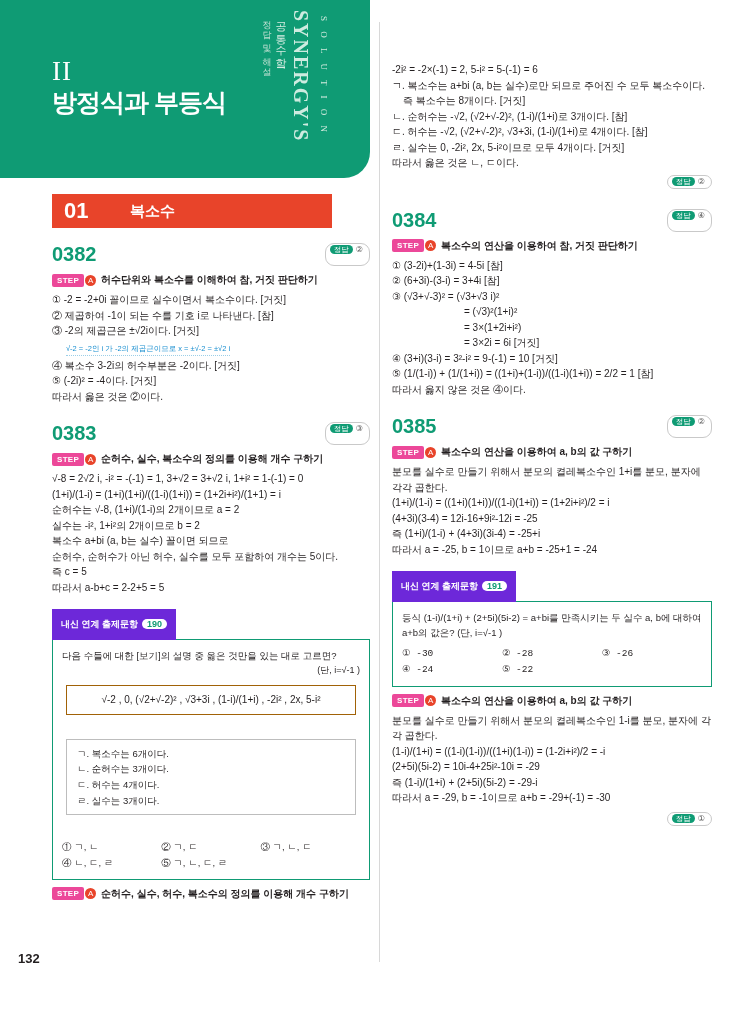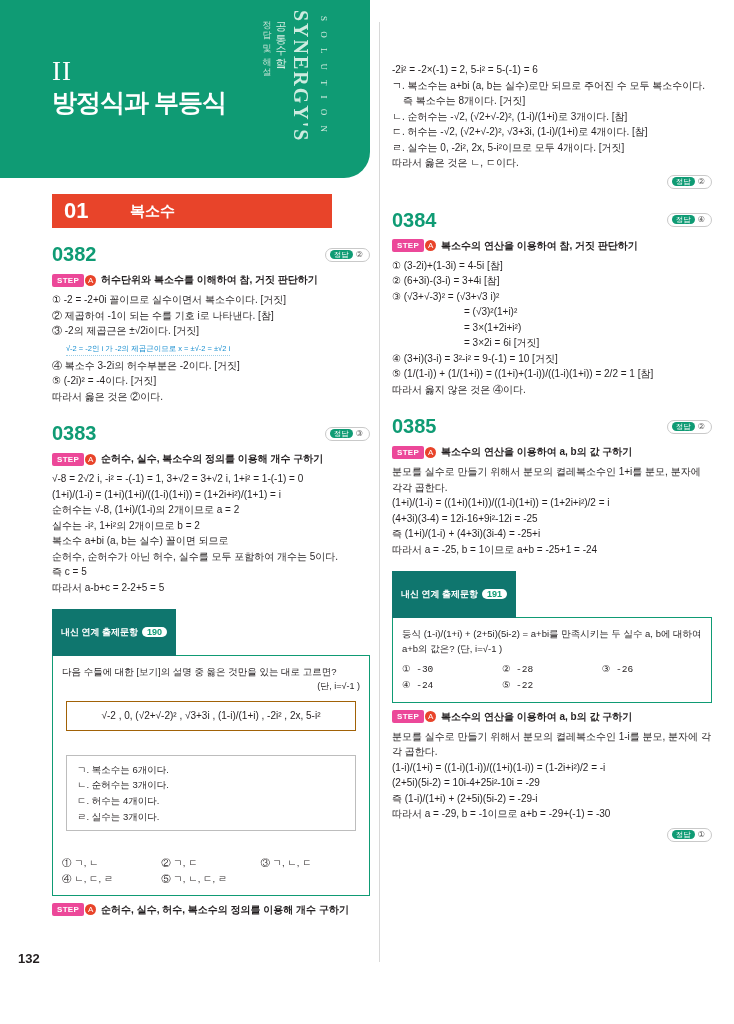--- a/index.html
+++ b/index.html
@@ -77,21 +77,21 @@
   .qnum {
     font-family:"Liberation Sans", sans-serif;
     font-size:20px; font-weight:bold; color:#0f9b74;
     letter-spacing:0px;
   }
   .ansbox {
     display:inline-block; border:1px solid #c9c9c9; border-radius:9px;
     font-size:8px; color:#555; padding:1px 6px 1px 4px; vertical-align:middle;
   }
   .ansbox b { background:#0f9b74; color:#fff; border-radius:8px; padding:0 4px; font-weight:normal; margin-right:3px; font-size:7.5px;}
-  .qrow { display:flex; align-items:center; justify-content:space-between; }
+  .qrow { display:flex; justify-content:space-between; }
 
   .step {
     display:flex; align-items:center; gap:5px; margin:7px 0 5px 0;
   }
   .step .tag {
     background:#ec4899; color:#fff; font-size:8px; font-weight:bold;
     padding:2px 5px; border-radius:2px; letter-spacing:.3px;
   }
   .step .circ {
     display:inline-block; width:11px; height:11px; border-radius:50%;
@@ -104,22 +104,22 @@
   .body .ln { white-space:nowrap; }
   .indent { padding-left:11px; text-indent:-11px; }
 
   .greenline {
     color:#1a8fd0; font-size:7.5px; line-height:1.35; border-bottom:1px dotted #9ccfe8;
     padding-bottom:1px; display:inline-block;
   }
 
   
   .nae-head {
-    display:inline-block; background:#0f766e; color:#fff;
-    font-size:9px; font-weight:bold; padding:17px 9px;
+    display:inline-block; background:#6d28d9; color:#fff;
+    font-size:9px; font-weight:bold; padding:9px 9px;
   }
   .nae-head .n { background:#ffffff; color:#0f9b74; border-radius:7px; padding:0 5px; margin-left:4px; }
   .nae-box {
     border:1px solid #0f9b74; padding:8px 9px 9px 9px; margin-top:-1px;
     font-size:9.5px; line-height:1.6;
   }
   .formula-box {
     border:1px solid #a16207; padding:6px 8px; margin:7px 4px; text-align:center;
     font-size:10px;
   }

